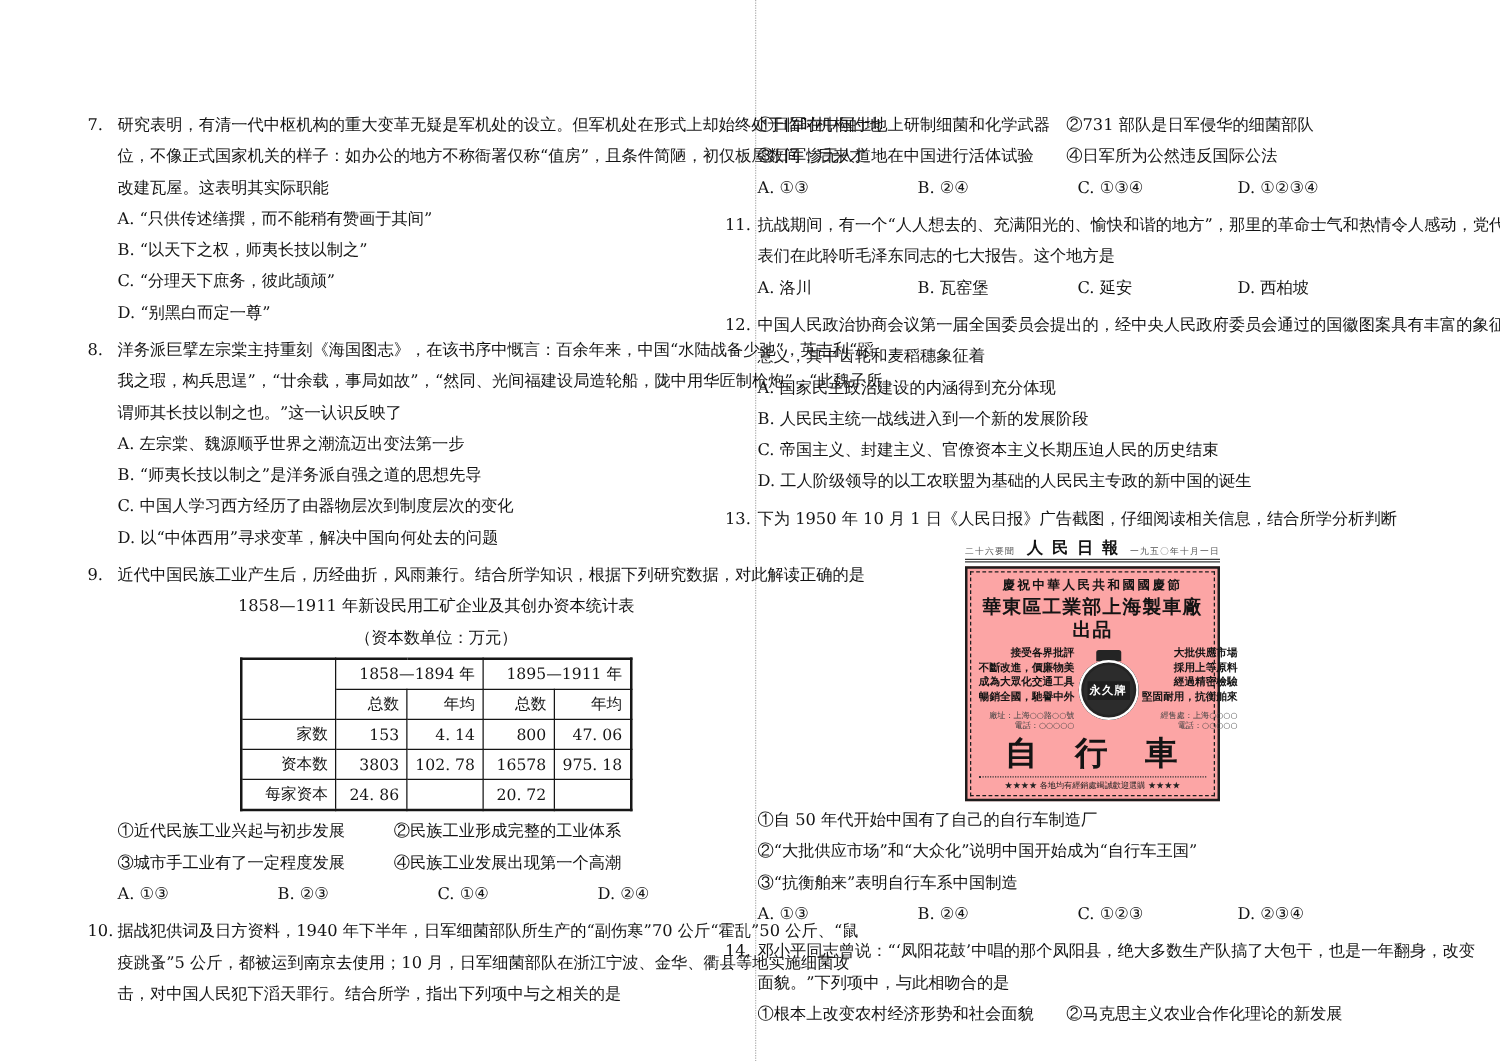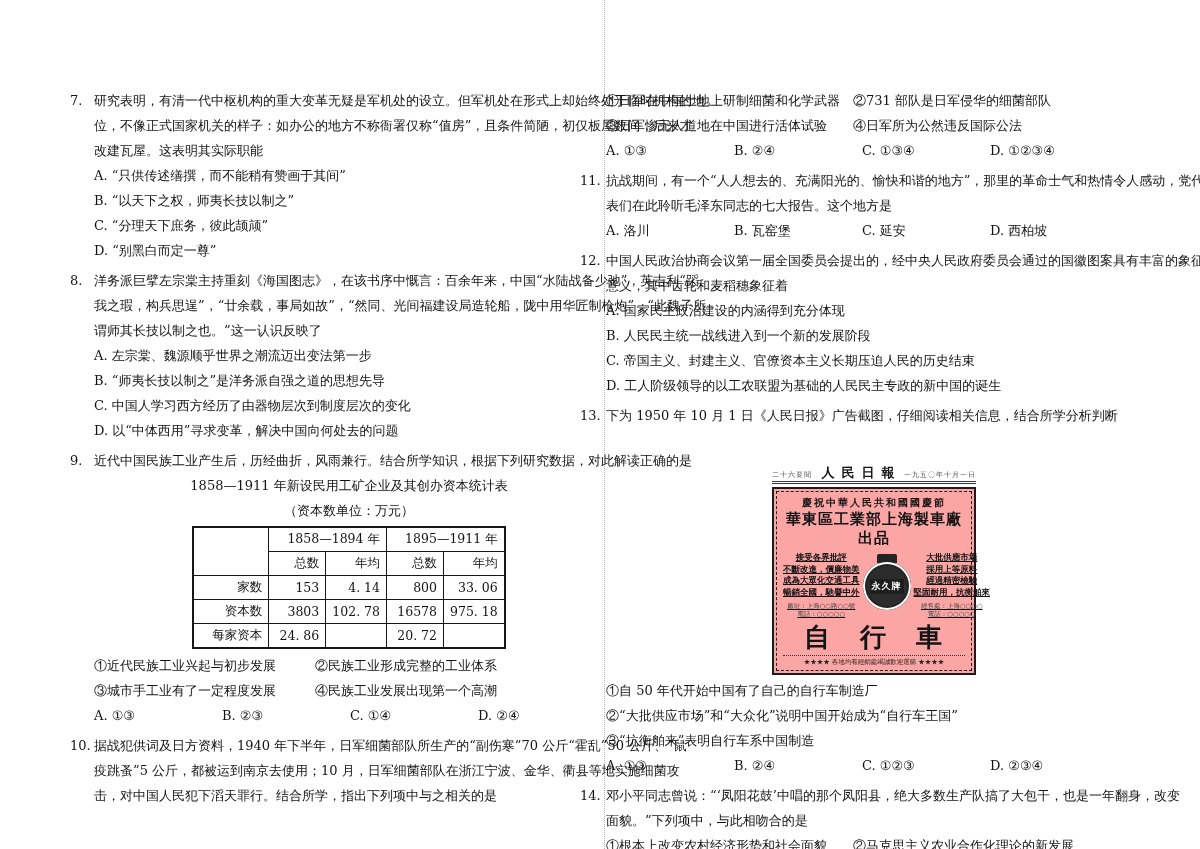--- a/index.html
+++ b/index.html
@@ -22,27 +22,27 @@
   table.stats{border-collapse:collapse;margin:3px auto 4px;border:2px solid #161616;}
   table.stats td{
     border:1px solid #161616;text-align:right;font-size:12.5px;
     padding:1px 6px;height:21px;min-width:44px;white-space:nowrap;
   }
   table.stats td.rowlab{min-width:62px;}
   
   .ad-wrap{width:204px;margin:4px 0 3px 142px;padding-left:24px;}
   .masthead{display:flex;justify-content:space-between;align-items:flex-end;border-bottom:3px double #3a3a3a;padding-bottom:1px;}
   .mh-small{font-size:7px;color:#555;letter-spacing:1px;line-height:9px;}
-  .mh-title{font-size:13px;font-weight:bold;letter-spacing:7px;line-height:14px;padding-left:7px;margin-top:34px;}
+  .mh-title{font-size:13px;font-weight:bold;letter-spacing:7px;line-height:14px;padding-left:7px;}
   .ad-box{border:2px solid #1c1c1c;margin-top:3px;padding:2px;background:#fca5a5;}
   .ad-inner{border:1px dashed #1c1c1c;padding:4px 6px 3px;text-align:center;}
   .ad-line1{font-size:10px;font-weight:bold;letter-spacing:2px;line-height:13px;}
   .ad-line2{font-size:15px;font-weight:bold;letter-spacing:1px;line-height:19px;margin-top:1px;}
   .ad-mid{display:flex;justify-content:space-between;align-items:flex-start;margin-top:4px;}
-  .ad-col{text-align:center;font-size:8.5px;line-height:11.5px;font-weight:bold;white-space:nowrap;text-decoration:underline;}
+  .ad-col{text-align:right;font-size:8.5px;line-height:11.5px;font-weight:bold;white-space:nowrap;}
   .ad-addr{font-size:6.5px;font-weight:normal;color:#444;line-height:8px;margin-top:4px;letter-spacing:0;}
   .badge{width:54px;flex:0 0 54px;margin-top:2px;}
   .badge-top{width:20px;height:9px;background:#242424;margin:0 auto;border-radius:2px 2px 0 0;}
   .badge-circle{
     width:48px;height:48px;border-radius:50%;background:#2c2c2c;margin:-1px auto 0;
     display:flex;align-items:center;justify-content:center;
     box-shadow:inset 0 0 0 2px #ffffff, inset 0 0 0 4px #242424;
   }
   .badge-text{color:#ffffff;background:#1e1e1e;font-size:9px;font-weight:bold;letter-spacing:1px;padding:1px 2px;}
   .ad-big{font-size:26px;font-weight:bold;line-height:32px;margin-top:3px;letter-spacing:2px;}
@@ -95,21 +95,21 @@
           <td>总数</td>
           <td>年均</td>
           <td>总数</td>
           <td>年均</td>
         </tr>
         <tr>
           <td class="rowlab">家数</td>
           <td>153</td>
           <td>4. 14</td>
           <td>800</td>
-          <td>33. 06</td>
+          <td>47. 06</td>
         </tr>
         <tr>
           <td class="rowlab">资本数</td>
           <td>3803</td>
           <td>102. 78</td>
           <td>16578</td>
           <td>975. 18</td>
         </tr>
         <tr>
           <td class="rowlab">每家资本</td>

